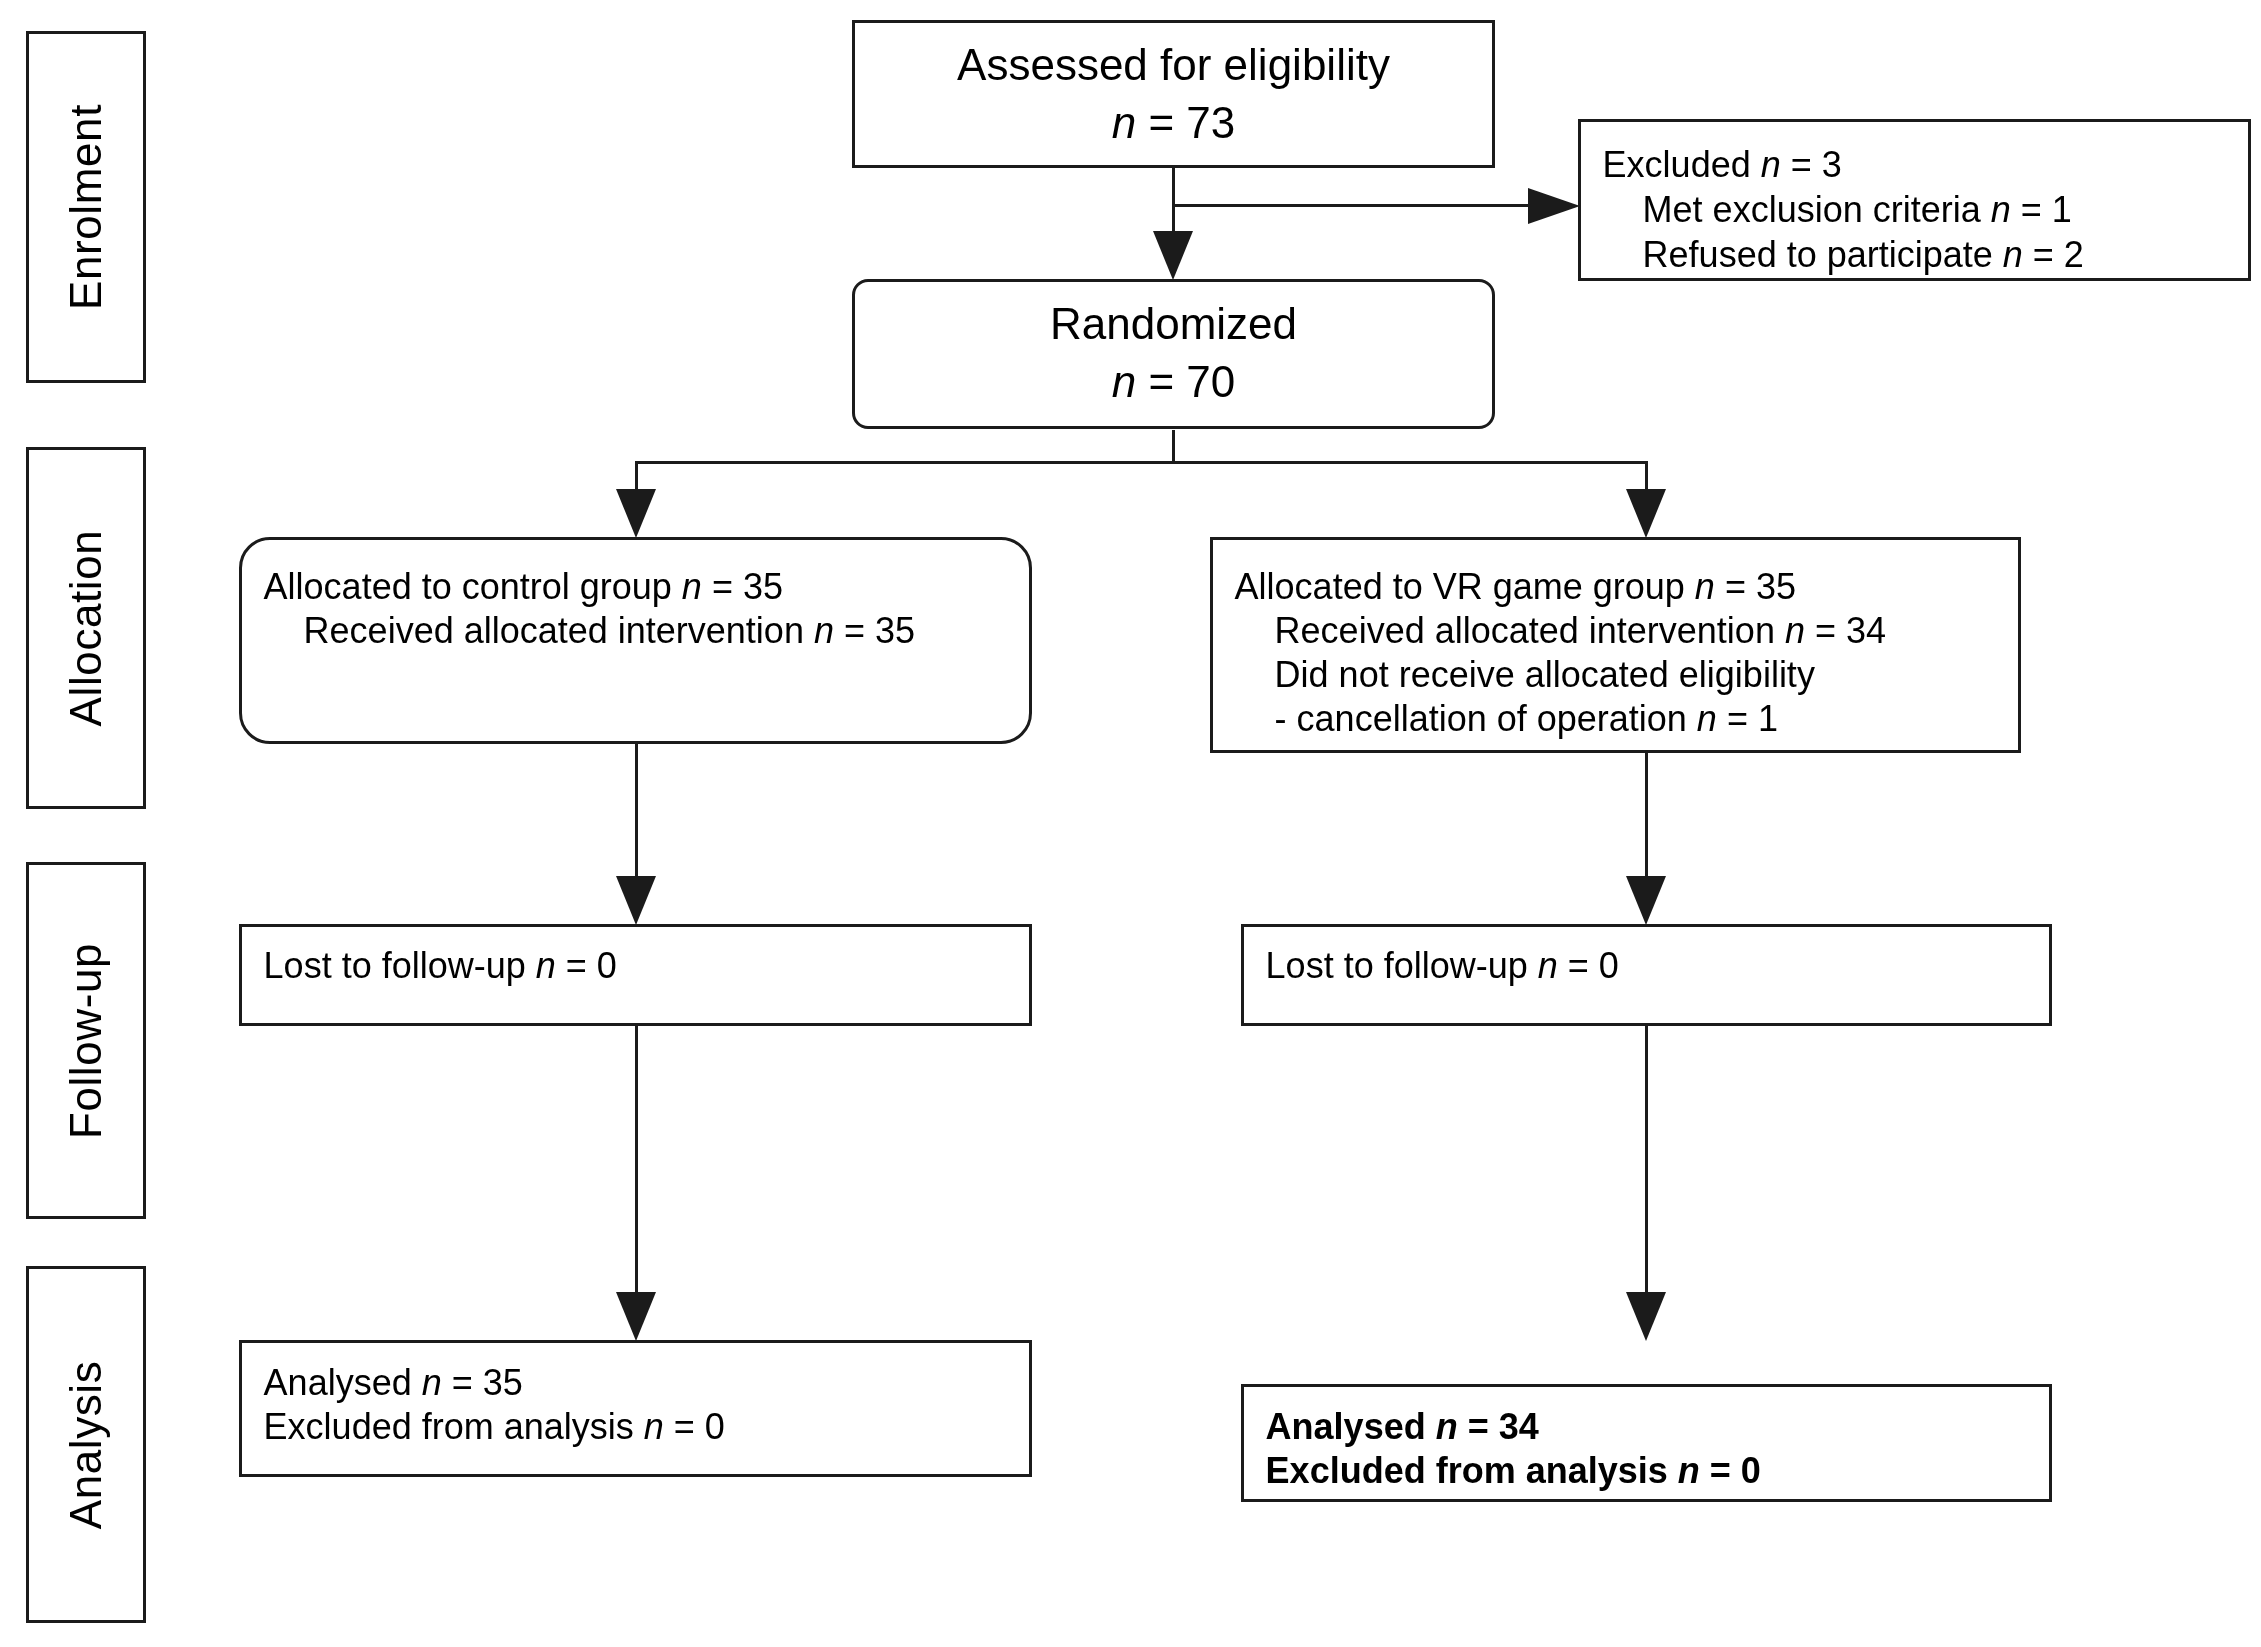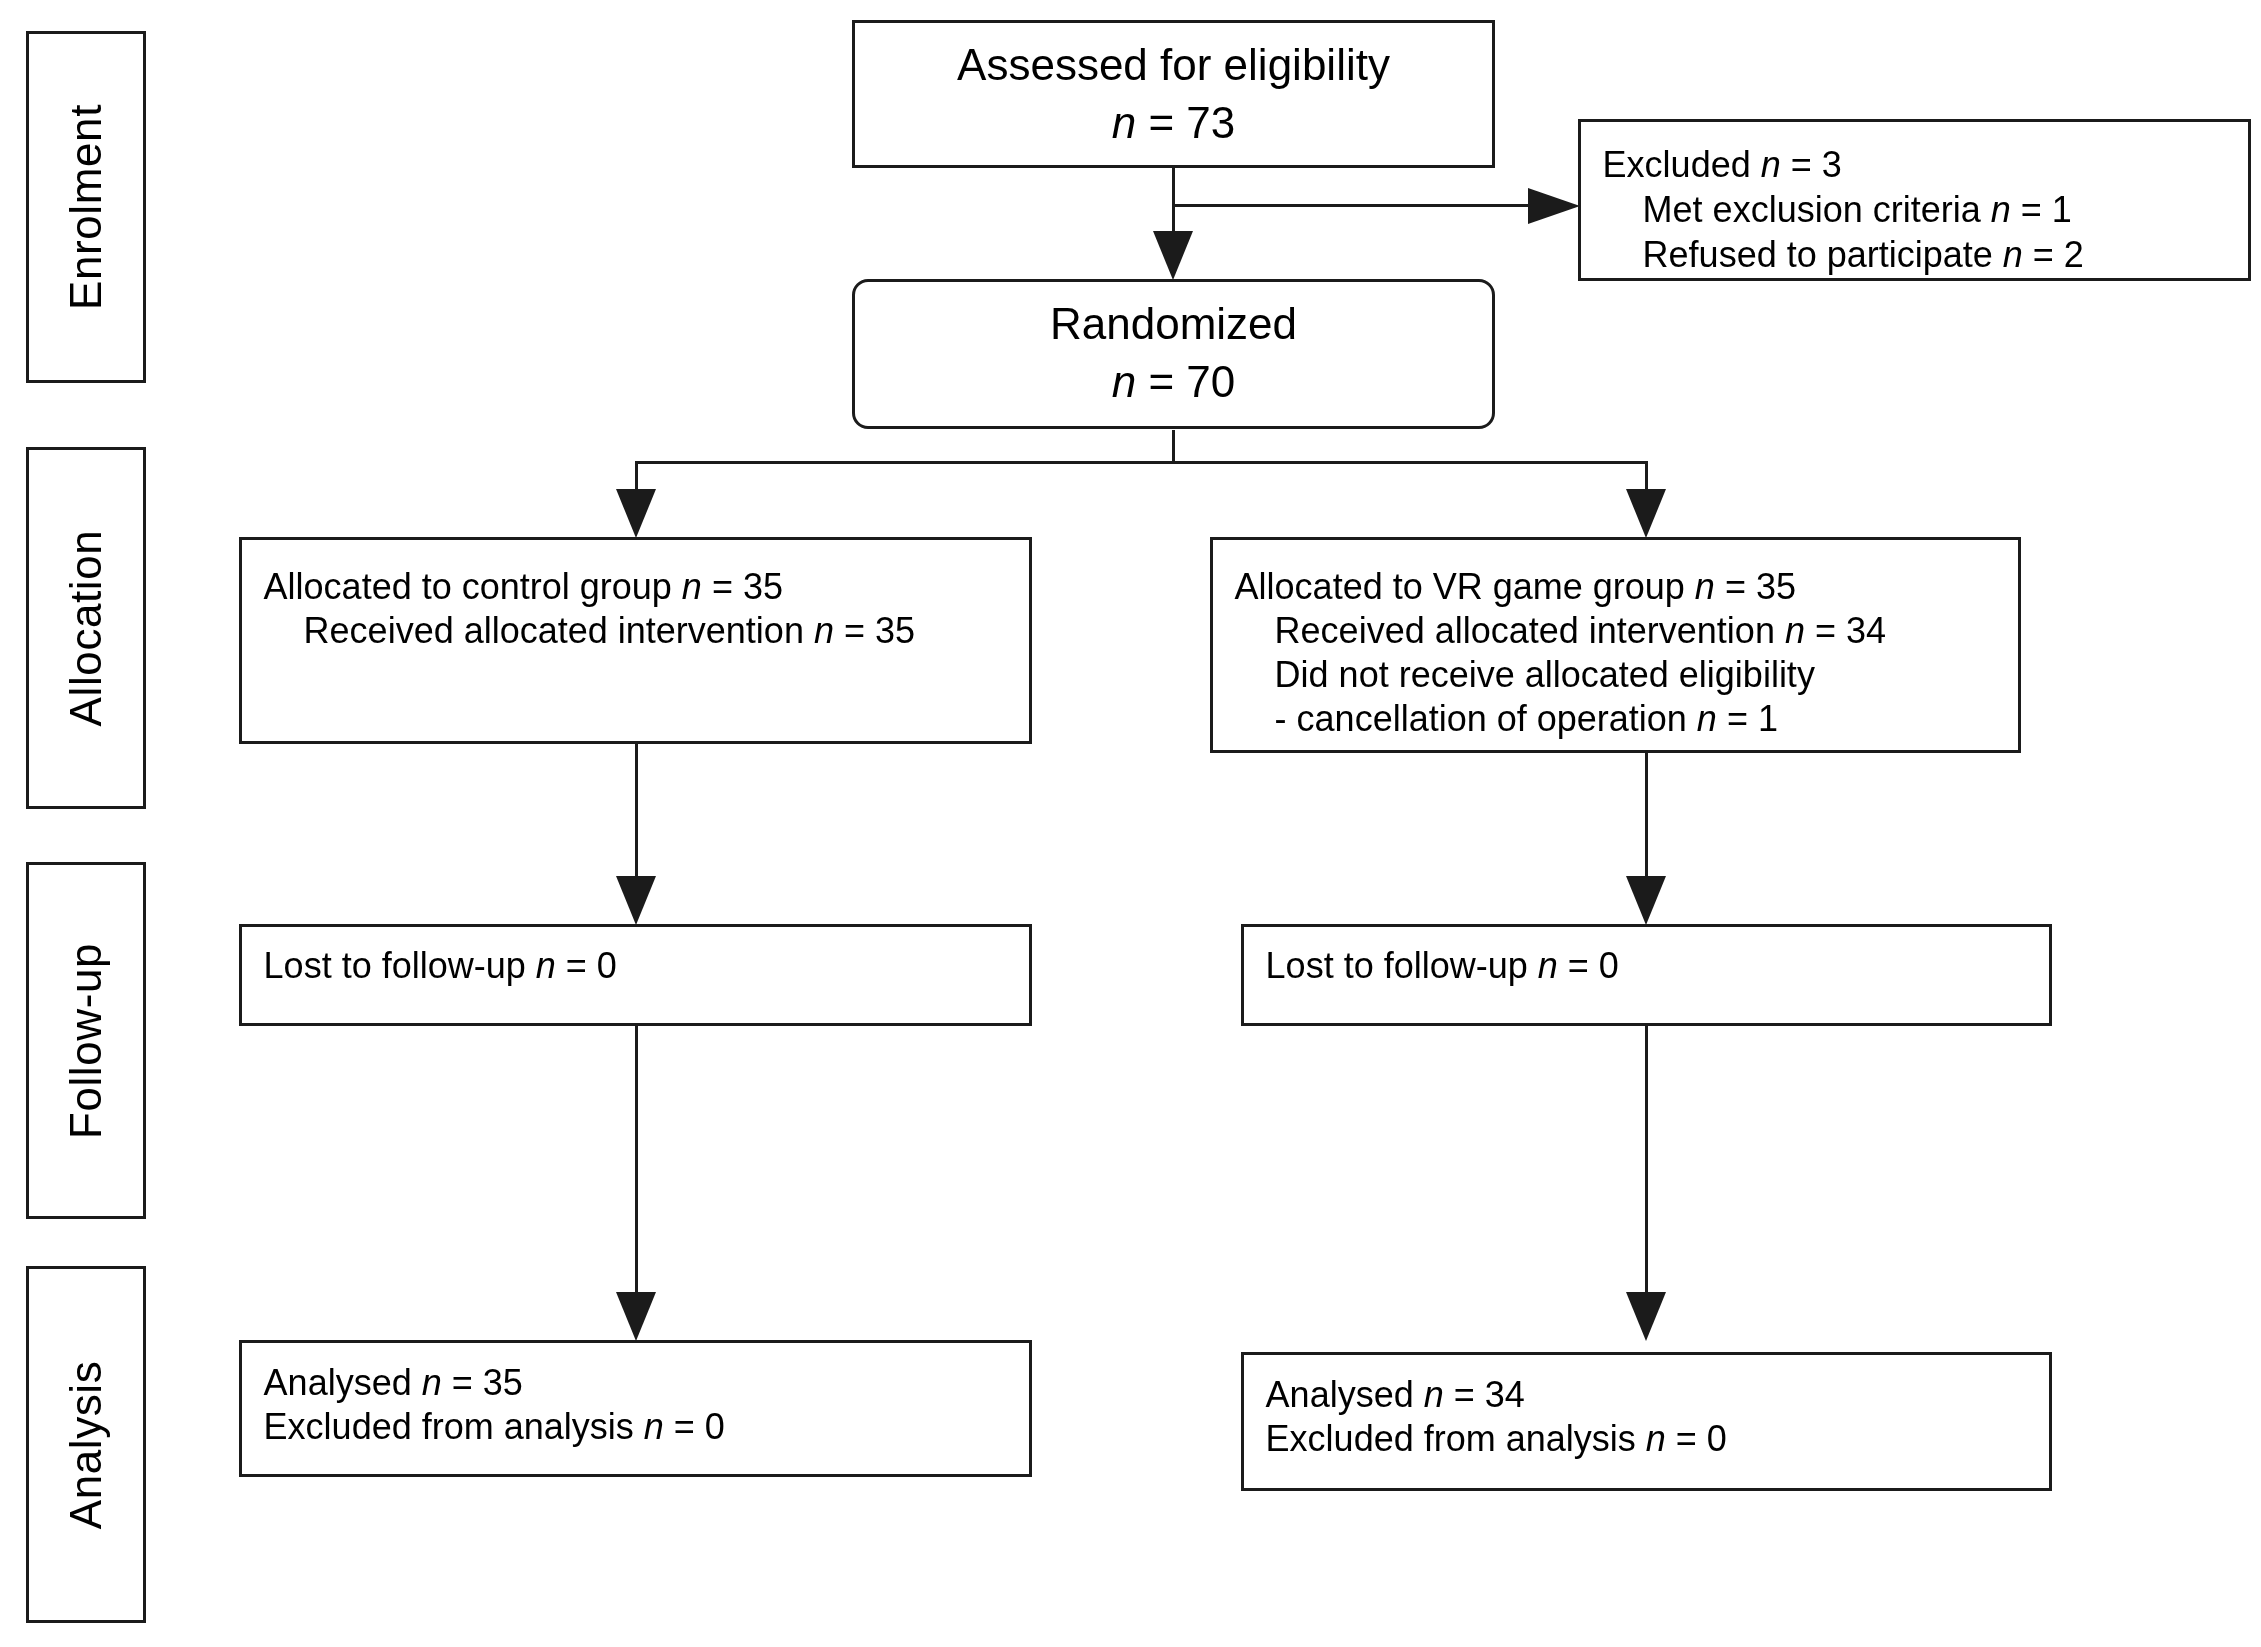--- a/index.html
+++ b/index.html
@@ -95,21 +95,21 @@
       <div class="bline">Excluded <i>n</i> = 3</div>
       <div class="bline indent">Met exclusion criteria <i>n</i> = 1</div>
       <div class="bline indent">Refused to participate <i>n</i> = 2</div>
     </div>
 
   <div class="box flow centered" style="left:852px; top:279px; width:643px; height:150px;border-radius:16px;">
       <div class="bline">Randomized</div>
       <div class="bline"><i>n</i> = 70</div>
     </div>
 
-  <div class="box flow listy pad-alloc" style="left:239px; top:537px; width:793px; height:207px;">
+  <div class="box flow listy pad-alloc" style="left:239px; top:537px; width:793px; height:207px;border-radius:31px;">
       <div class="bline">Allocated to control group <i>n</i> = 35</div>
       <div class="bline indent">Received allocated intervention <i>n</i> = 35</div>
     </div>
 
   <div class="box flow listy pad-alloc" style="left:1210px; top:537px; width:811px; height:216px;">
       <div class="bline">Allocated to VR game group <i>n</i> = 35</div>
       <div class="bline indent">Received allocated intervention <i>n</i> = 34</div>
       <div class="bline indent">Did not receive allocated eligibility</div>
       <div class="bline indent">- cancellation of operation <i>n</i> = 1</div>
     </div>
@@ -120,21 +120,21 @@
 
   <div class="box flow listy pad-follow" style="left:1241px; top:924px; width:811px; height:102px;">
       <div class="bline">Lost to follow-up <i>n</i> = 0</div>
     </div>
 
   <div class="box flow listy pad-analysis" style="left:239px; top:1340px; width:793px; height:137px;">
       <div class="bline">Analysed <i>n</i> = 35</div>
       <div class="bline">Excluded from analysis <i>n</i> = 0</div>
     </div>
 
-  <div class="box flow listy pad-analysis" style="left:1241px; top:1352px; width:811px; height:139px;">
+  <div class="box flow listy pad-analysis" style="left:1241px; top:1384px; width:811px; height:118px;font-weight:bold;">
       <div class="bline">Analysed <i>n</i> = 34</div>
       <div class="bline">Excluded from analysis <i>n</i> = 0</div>
     </div>
 
   <div class="vline" style="left:1172px; top:168px; height:72px;"></div>
   <div class="arrow-down" style="left:1153px; top:231px;"></div>
 
   <div class="hline" style="left:1173px; top:204px; width:356px;"></div>
   <div class="arrow-right" style="left:1528px; top:188px;"></div>
 

